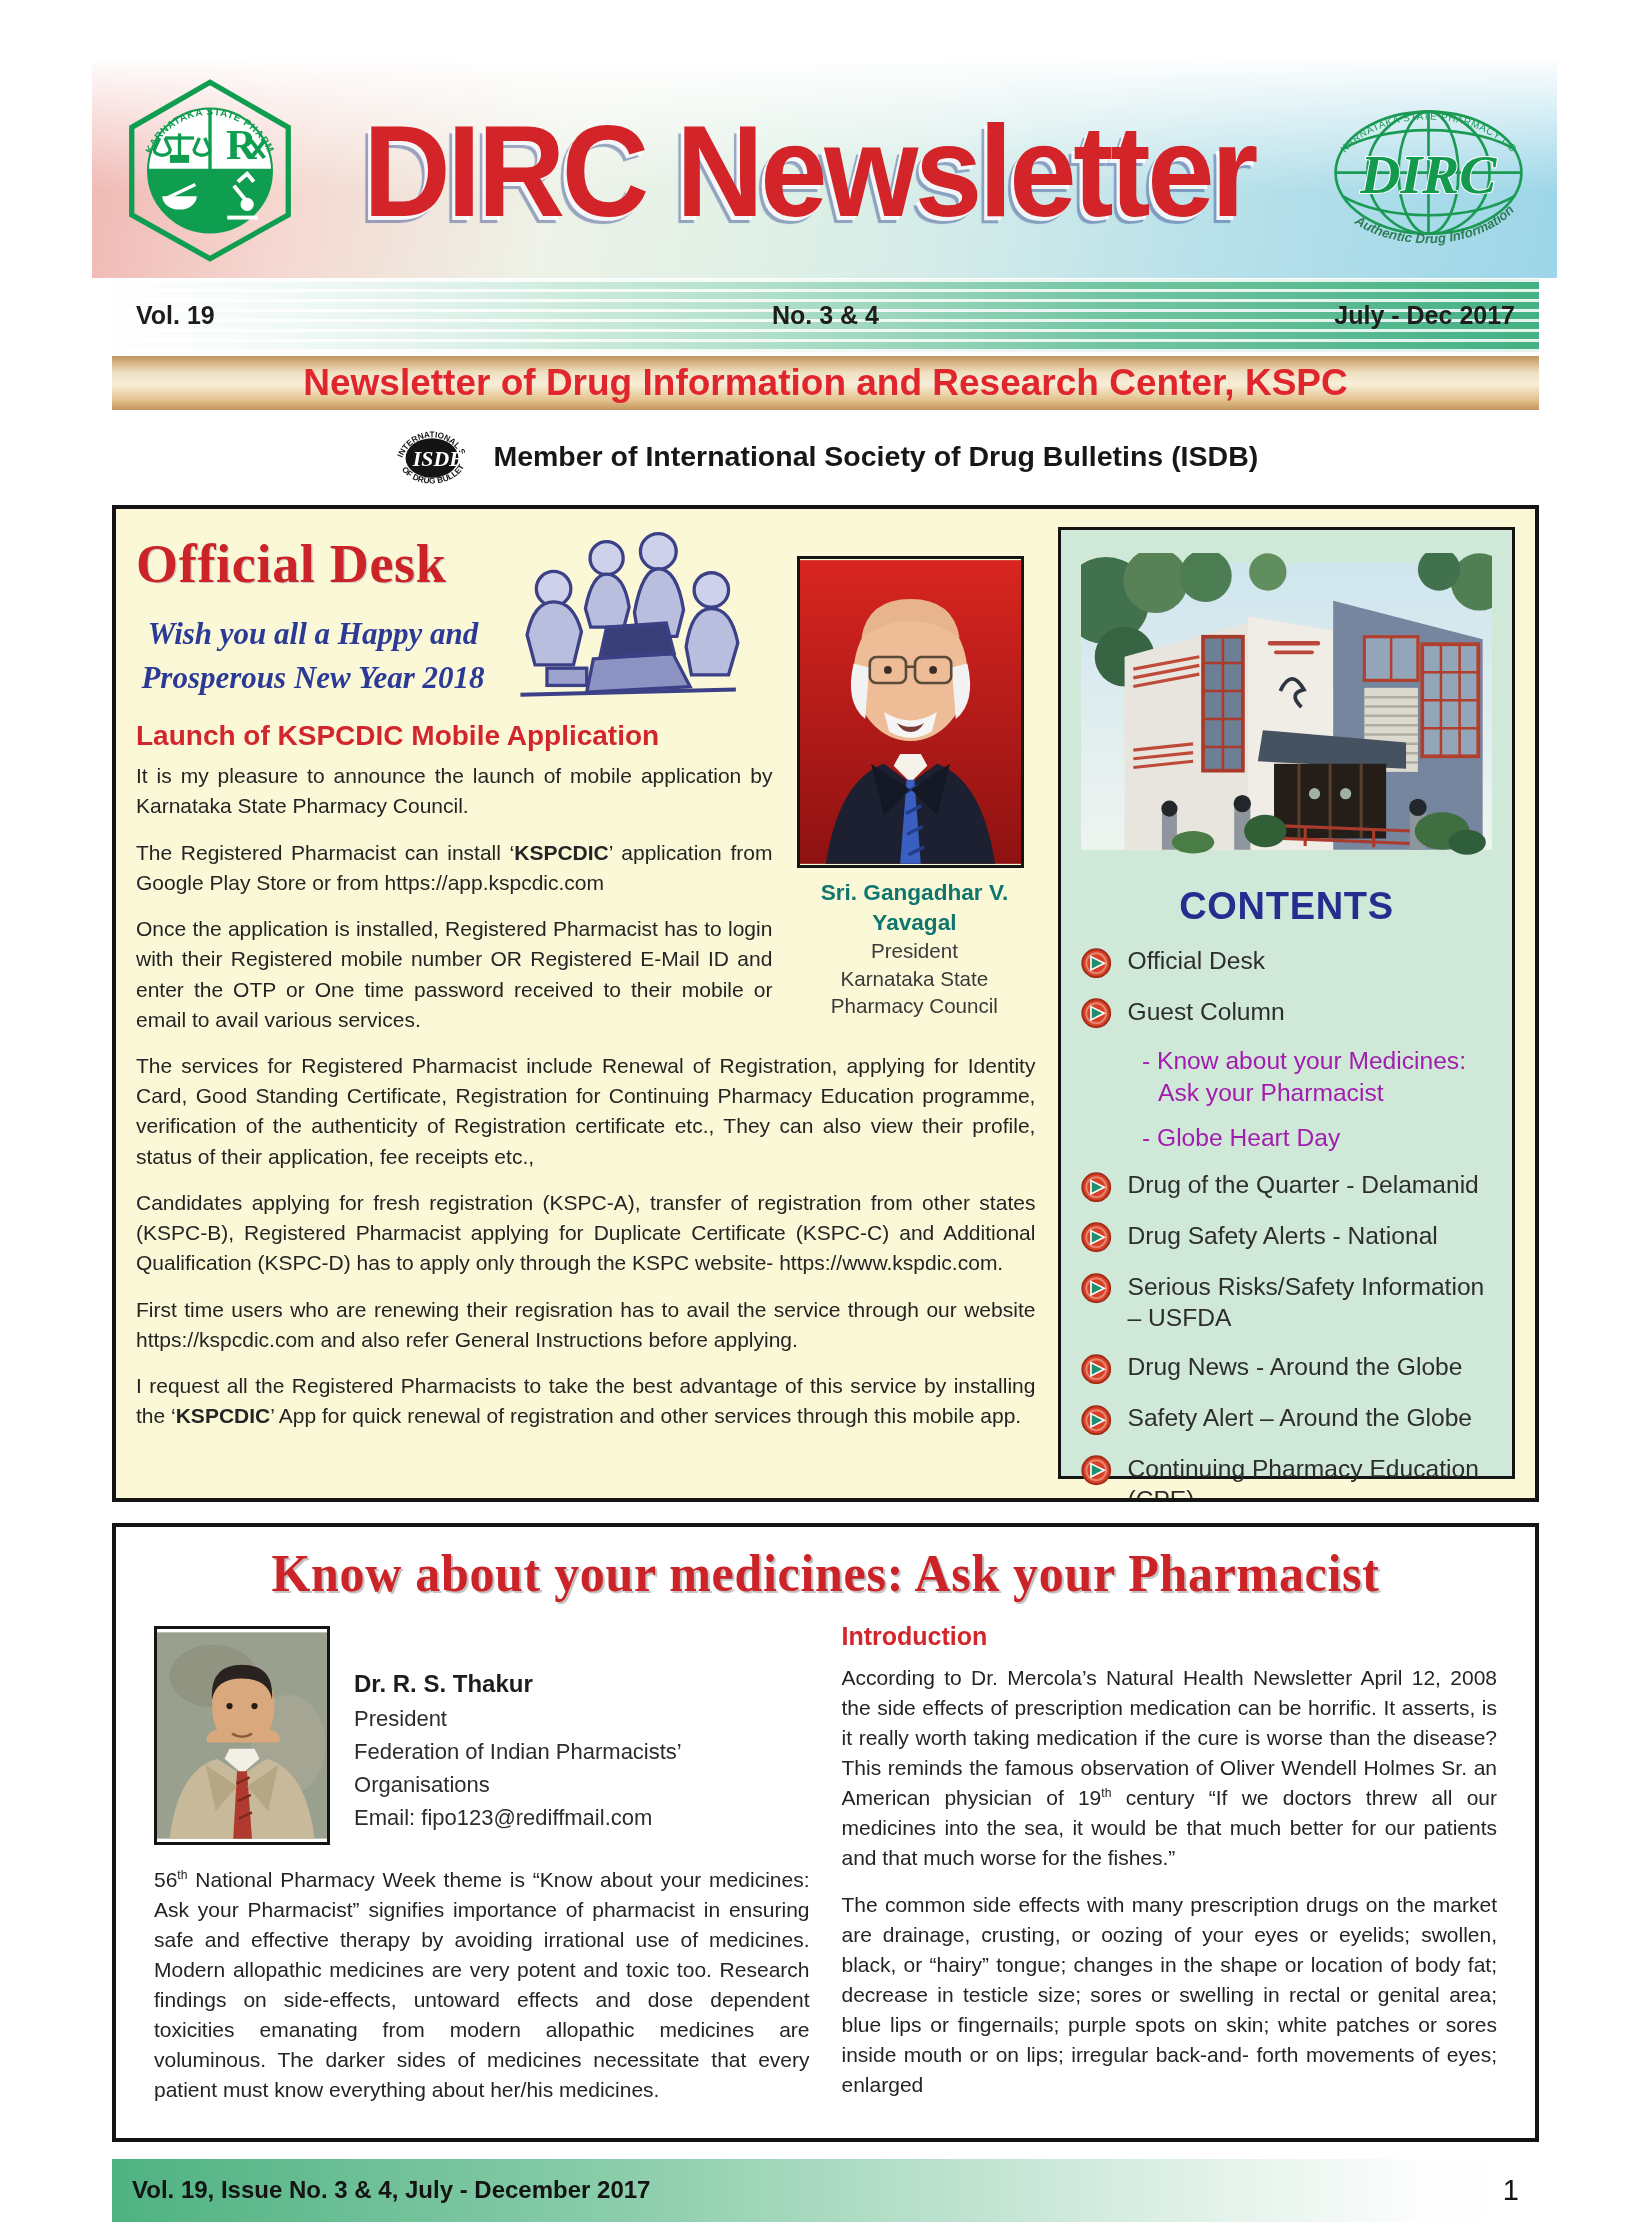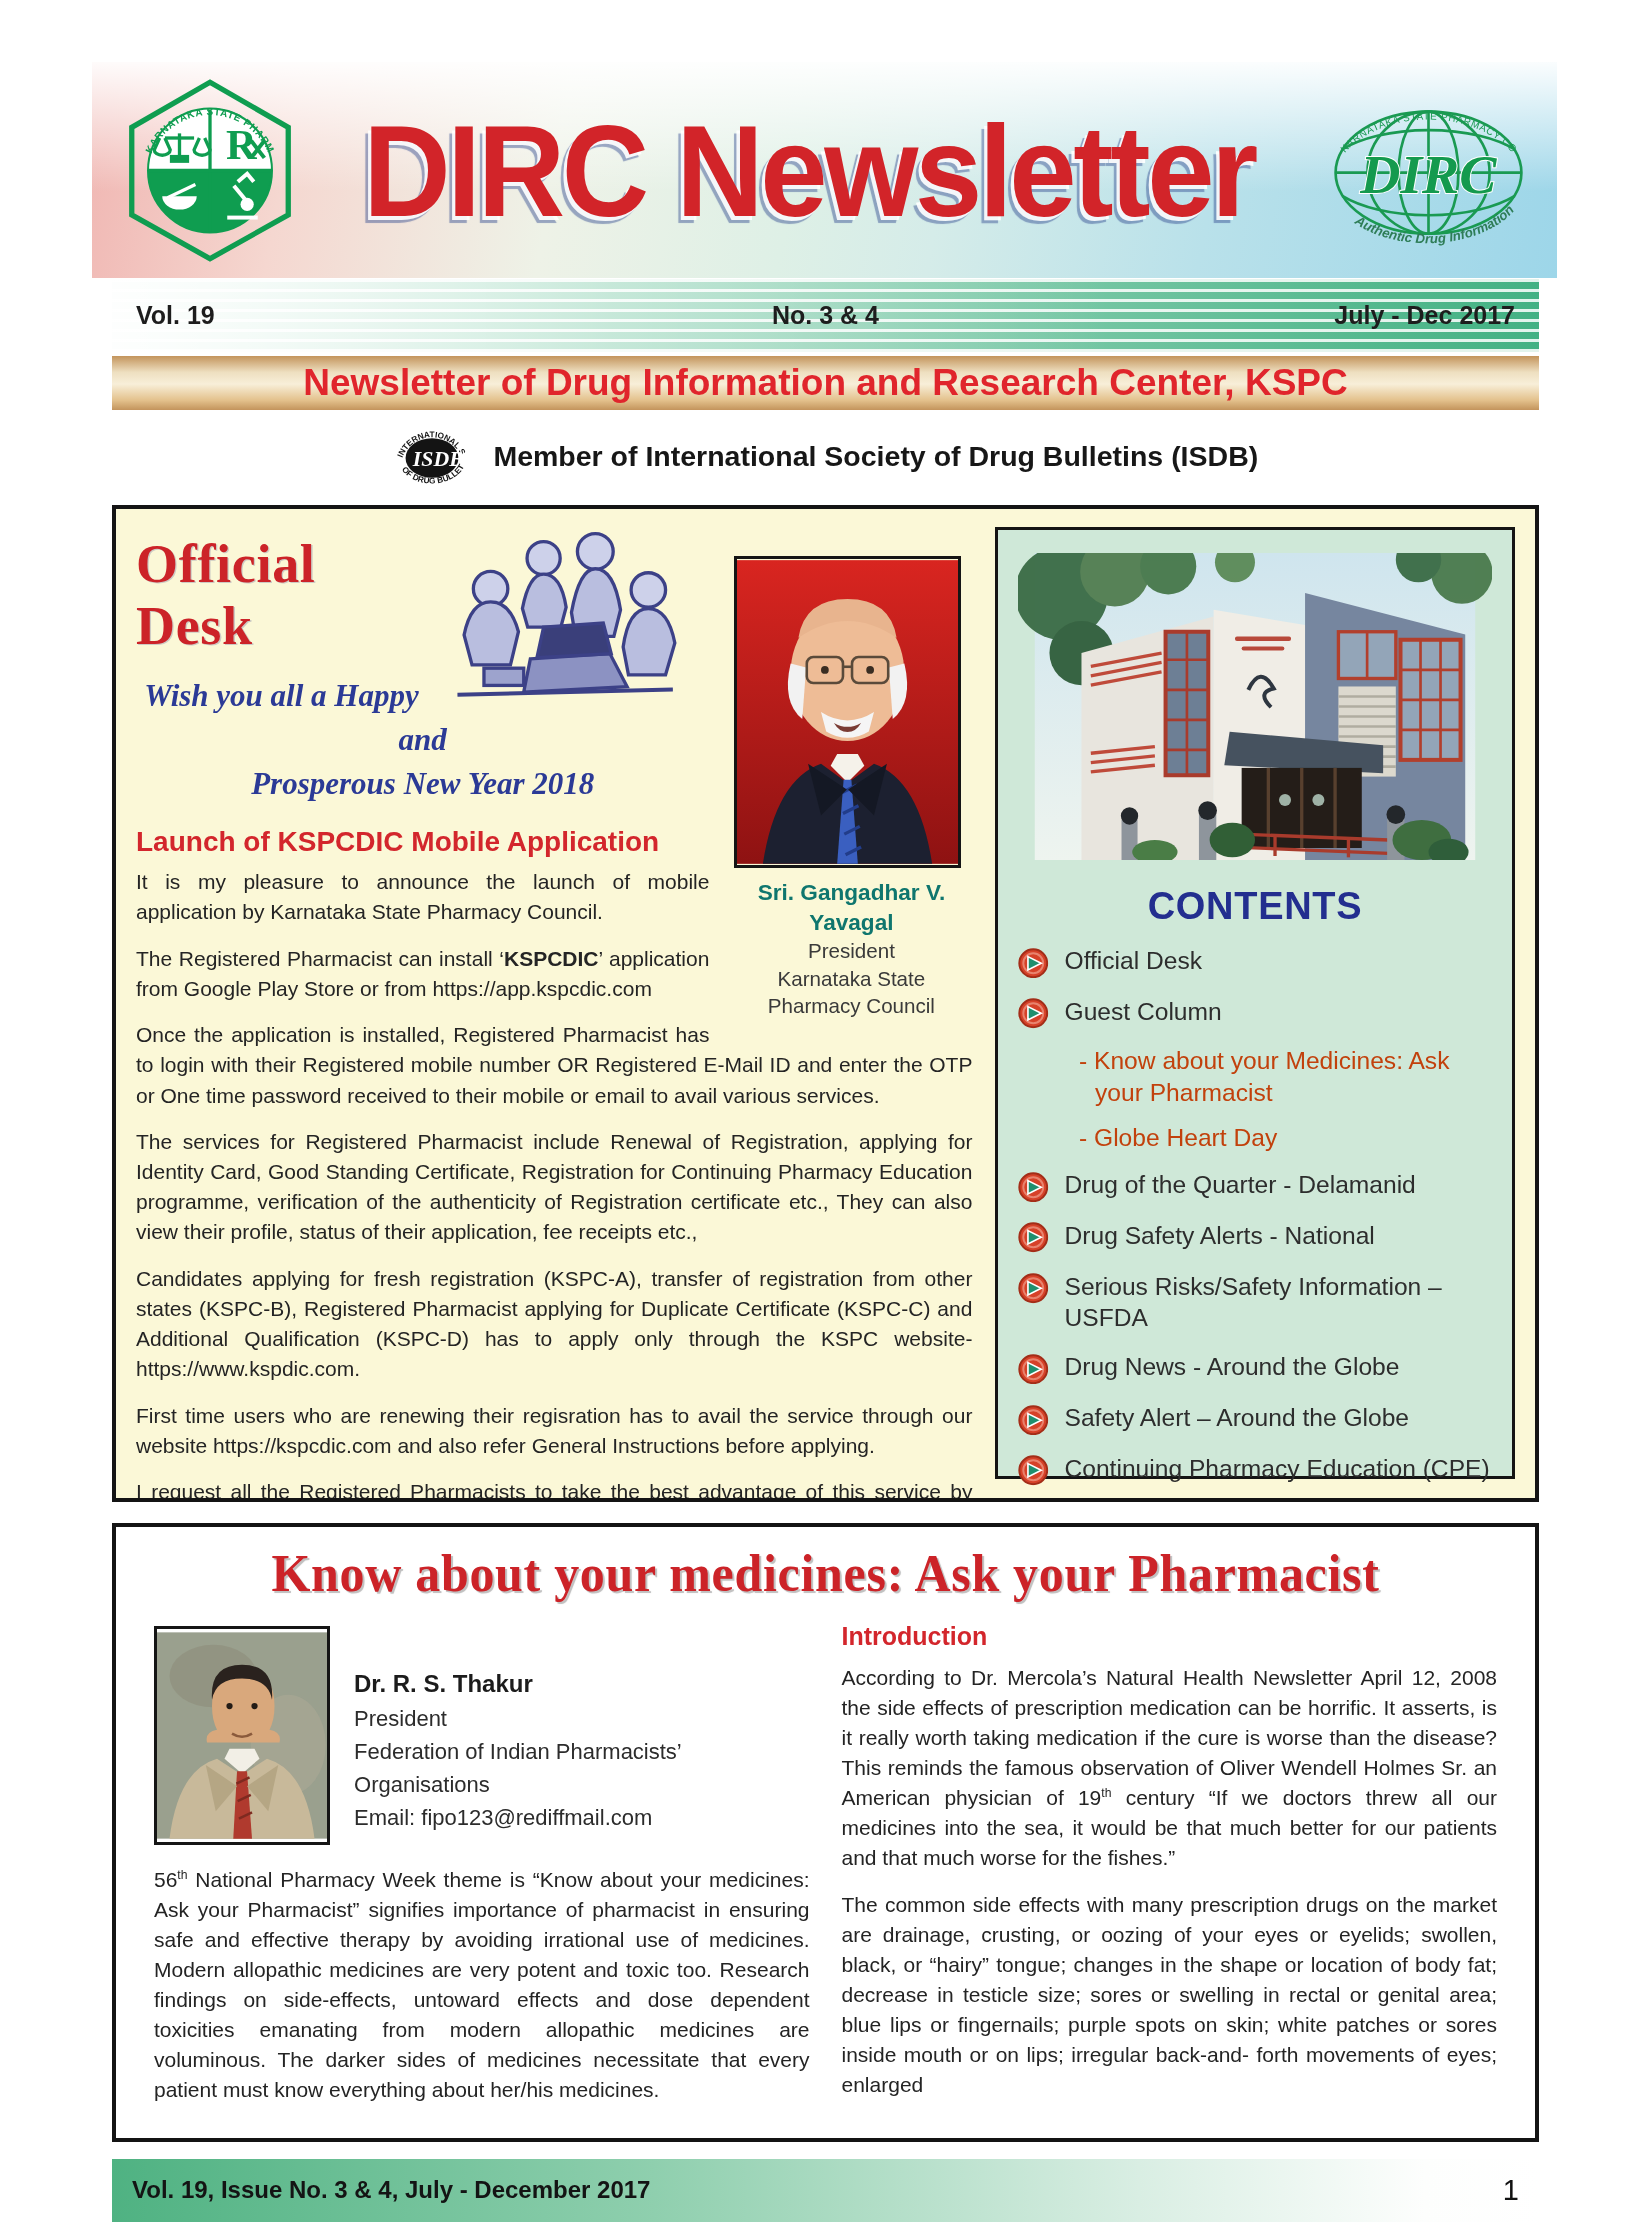--- a/index.html
+++ b/index.html
@@ -82,32 +82,32 @@
     margin-top: 17px; text-align: center;
     font-family: "Liberation Serif", serif; font-style: italic; font-weight: bold;
     font-size: 31px; color: #2b3a96; line-height: 1.42;
   }
   .launch { margin: 20px 0 9.3px; font-size: 28px; font-weight: bold; color: #d3262c; }
   .od-text p { font-size: 21px; line-height: 1.44; text-align: justify; margin-bottom: 16px; color: #242424; }
   .od-text .bold { font-weight: bold; }
 
   
   .contents-box {
-    width: 520px; flex: none; border: 3.3px solid #141414; background: #cfe8d8;
+    width: 457px; flex: none; border: 3.3px solid #141414; background: #cfe8d8;
     padding: 22.6px 20px;
   }
   .contents-title {
     text-align: center; color: #232e8f; font-weight: bold; font-size: 38px;
     margin: 22.6px 0 18.6px; letter-spacing: 0.7px;
   }
   .c-item { display: flex; align-items: flex-start; gap: 16px; margin-bottom: 19px; }
   .c-bullet { width: 30.5px; height: 30.5px; flex: none; margin-top: 1.3px; }
   .c-label { font-size: 24.6px; color: #2d2d2d; line-height: 1.25; }
   .c-sub {
-    font-size: 24.6px; color: #c2410c; line-height: 1.3;
+    font-size: 24.6px; color: #a21caf; line-height: 1.3;
     margin: -2.7px 0 16px 61px; padding-left: 16px; text-indent: -16px;
   }
 
   
   .box2 {
     margin-top: 21px; height: 619px; border: 4px solid #141414;
     background: #ffffff; padding: 17px 38px; overflow: hidden;
   }
   .know-title {
     text-align: center; font-family: "Liberation Serif", serif; font-weight: bold;

